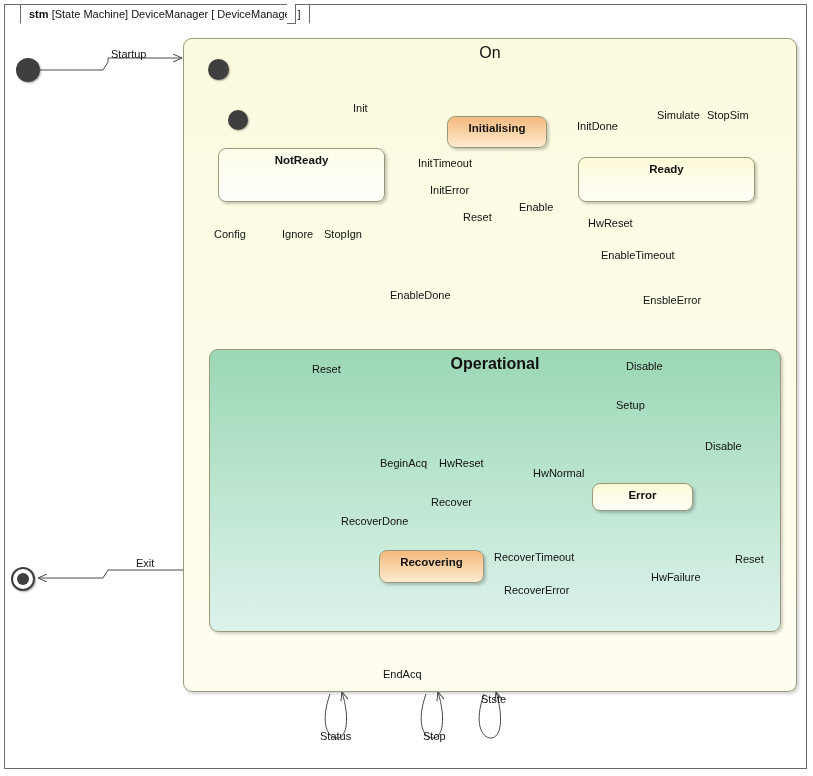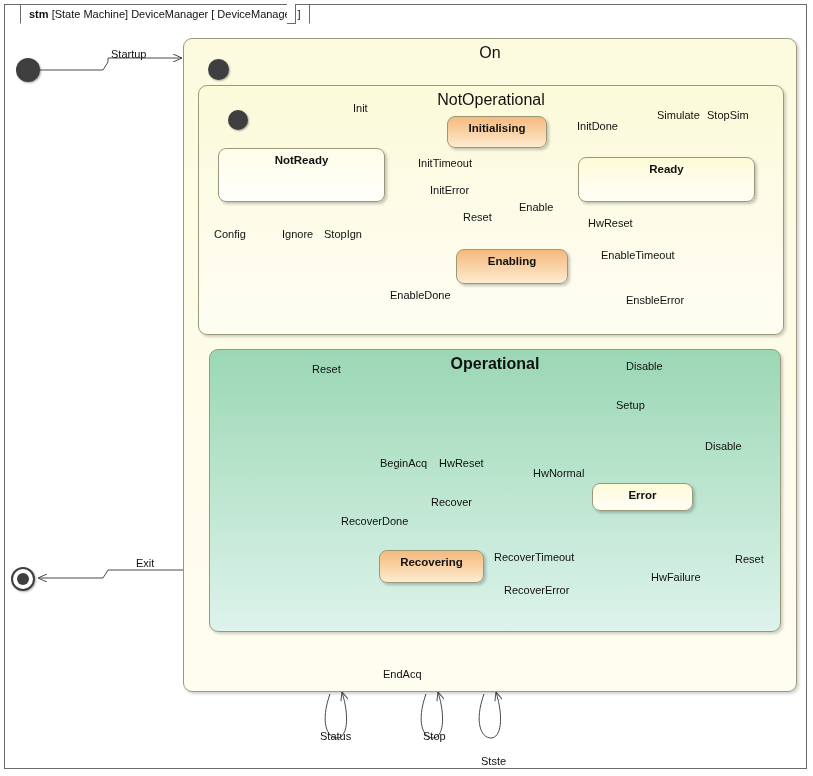--- a/index.html
+++ b/index.html
@@ -138,38 +138,32 @@
 
       <path d="M330,694 C320,722 327,738 337,738 C347,738 350,718 342,692"></path>
       <path d="M426,694 C416,722 423,738 433,738 C443,738 446,718 438,692"></path>
       <path d="M484,694 C474,722 481,738 491,738 C501,738 504,718 496,692"></path>
     </g>
   </svg>
 
   <div class="region" id="region-on">
     <div class="rlabel">On</div>
   </div>
-  <div class="region" id="region-notop">
-    <div class="rlabel">NotOperational</div>
-  </div>
   <div class="region" id="region-op">
     <div class="rlabel">Operational</div>
   </div>
 
   <div class="state st-white" id="s-notready">
       <span class="slabel">NotReady</span>
     </div>
   <div class="state st-yellow" id="s-ready">
       <span class="slabel">Ready</span>
     </div>
   <div class="state st-orange" id="s-init">
       <span class="slabel">Initialising</span>
-    </div>
-  <div class="state st-orange" id="s-enabling">
-      <span class="slabel">Enabling</span>
     </div>
   <div class="state st-yellow" id="s-error">
       <span class="slabel">Error</span>
     </div>
   <div class="state st-orange" id="s-recovering">
       <span class="slabel">Recovering</span>
     </div>
 
   <div class="initnode" id="init-top"></div>
   <div class="initnode" id="init-on"></div>
@@ -184,34 +178,34 @@
   <div class="tlabel" style="left:577px;top:120px;">InitDone</div>
   <div class="tlabel" style="left:463px;top:211px;">Reset</div>
   <div class="tlabel" style="left:214px;top:228px;">Config</div>
   <div class="tlabel" style="left:282px;top:228px;">Ignore</div>
   <div class="tlabel" style="left:324px;top:228px;">StopIgn</div>
   <div class="tlabel" style="left:657px;top:109px;">Simulate</div>
   <div class="tlabel" style="left:707px;top:109px;">StopSim</div>
   <div class="tlabel" style="left:588px;top:217px;">HwReset</div>
   <div class="tlabel" style="left:519px;top:201px;">Enable</div>
   <div class="tlabel" style="left:601px;top:249px;">EnableTimeout</div>
-  <div class="tlabel" style="left:578px;top:294px;padding-left:48px;">EnsbleError</div>
+  <div class="tlabel" style="left:595px;top:294px;padding-left:48px;">EnsbleError</div>
   <div class="tlabel" style="left:390px;top:289px;">EnableDone</div>
   <div class="tlabel" style="left:312px;top:363px;">Reset</div>
   <div class="tlabel" style="left:616px;top:399px;">Setup</div>
   <div class="tlabel" style="left:380px;top:457px;">BeginAcq</div>
   <div class="tlabel" style="left:439px;top:457px;">HwReset</div>
   <div class="tlabel" style="left:533px;top:467px;text-align:center;">HwNormal</div>
   <div class="tlabel" style="left:431px;top:496px;">Recover</div>
   <div class="tlabel" style="left:341px;top:515px;">RecoverDone</div>
   <div class="tlabel" style="left:494px;top:551px;">RecoverTimeout</div>
   <div class="tlabel" style="left:504px;top:584px;">RecoverError</div>
   <div class="tlabel" style="left:651px;top:571px;text-align:right;">HwFailure</div>
   <div class="tlabel" style="left:626px;top:360px;">Disable</div>
   <div class="tlabel" style="left:705px;top:440px;">Disable</div>
   <div class="tlabel" style="left:735px;top:553px;">Reset</div>
   <div class="tlabel" style="left:383px;top:668px;">EndAcq</div>
   <div class="tlabel" style="left:320px;top:730px;">Status</div>
   <div class="tlabel" style="left:423px;top:730px;">Stop</div>
-  <div class="tlabel" style="left:481px;top:755px;">Stste</div>
+  <div class="tlabel" style="left:481px;top:693px;">Stste</div>
 
   <div id="tabclip"></div>
 </div>
 
 </body></html>

